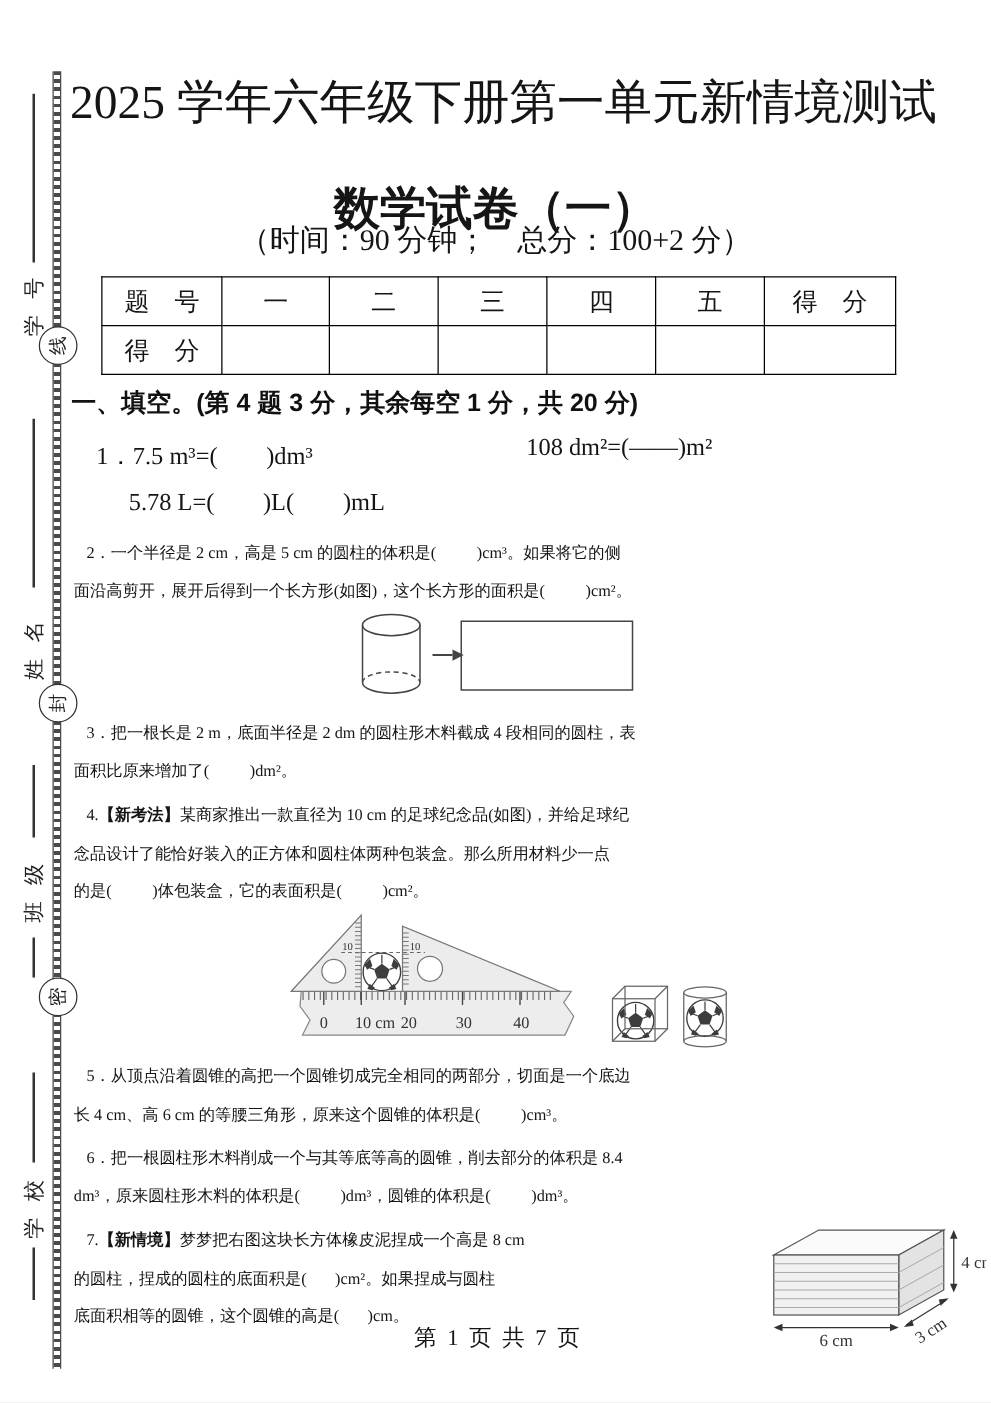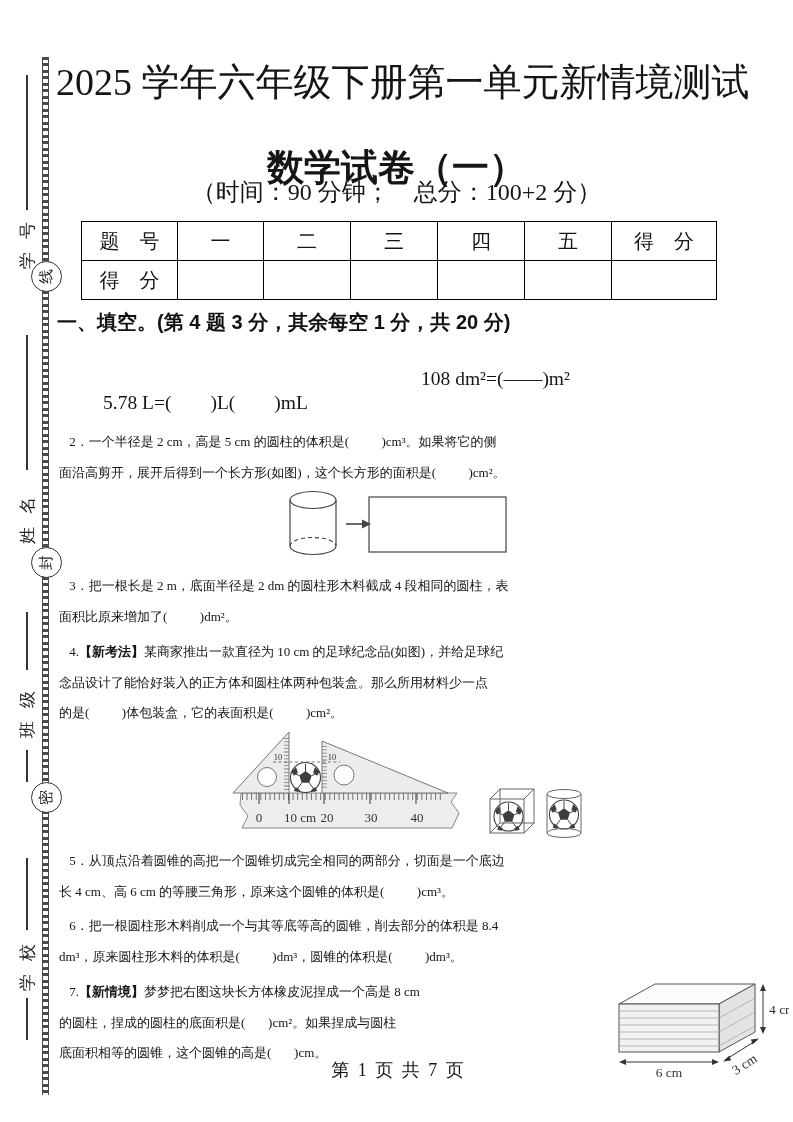--- a/index.html
+++ b/index.html
@@ -121,21 +121,22 @@
       <td></td>
       <td></td>
       <td></td>
       <td></td>
     </tr>
   </tbody>
     </table>
 
   <div class="sec-head">一、填空。(第 4 题 3 分，其余每空 1 分，共 20 分)</div>
 
-  <div class="qline" style="left:421px;top:368px">108 dm²=(——)m²</div>
+  <div class="qline" style="left:77px;top:351px">1．7.5 m³=(        )dm³</div>
+  <div class="qline" style="left:421px;top:348px">108 dm²=(——)m²</div>
   <div class="qline" style="left:103px;top:392px">5.78 L=(        )L(        )mL</div>
 
   <div class="q" style="top:427px">2．一个半径是 2 cm，高是 5 cm 的圆柱的体积是(          )cm³。如果将它的侧
 面沿高剪开，展开后得到一个长方形(如图)，这个长方形的面积是(          )cm²。</div>
 
   <div class="fig" style="left:250px;top:486px">
     <svg width="270" height="80" viewBox="0 0 270 80">
       <g stroke="#444" fill="none" stroke-width="1.2">
         <ellipse cx="63" cy="14" rx="23" ry="8.5"></ellipse>
         <line x1="40" y1="14" x2="40" y2="60"></line>

